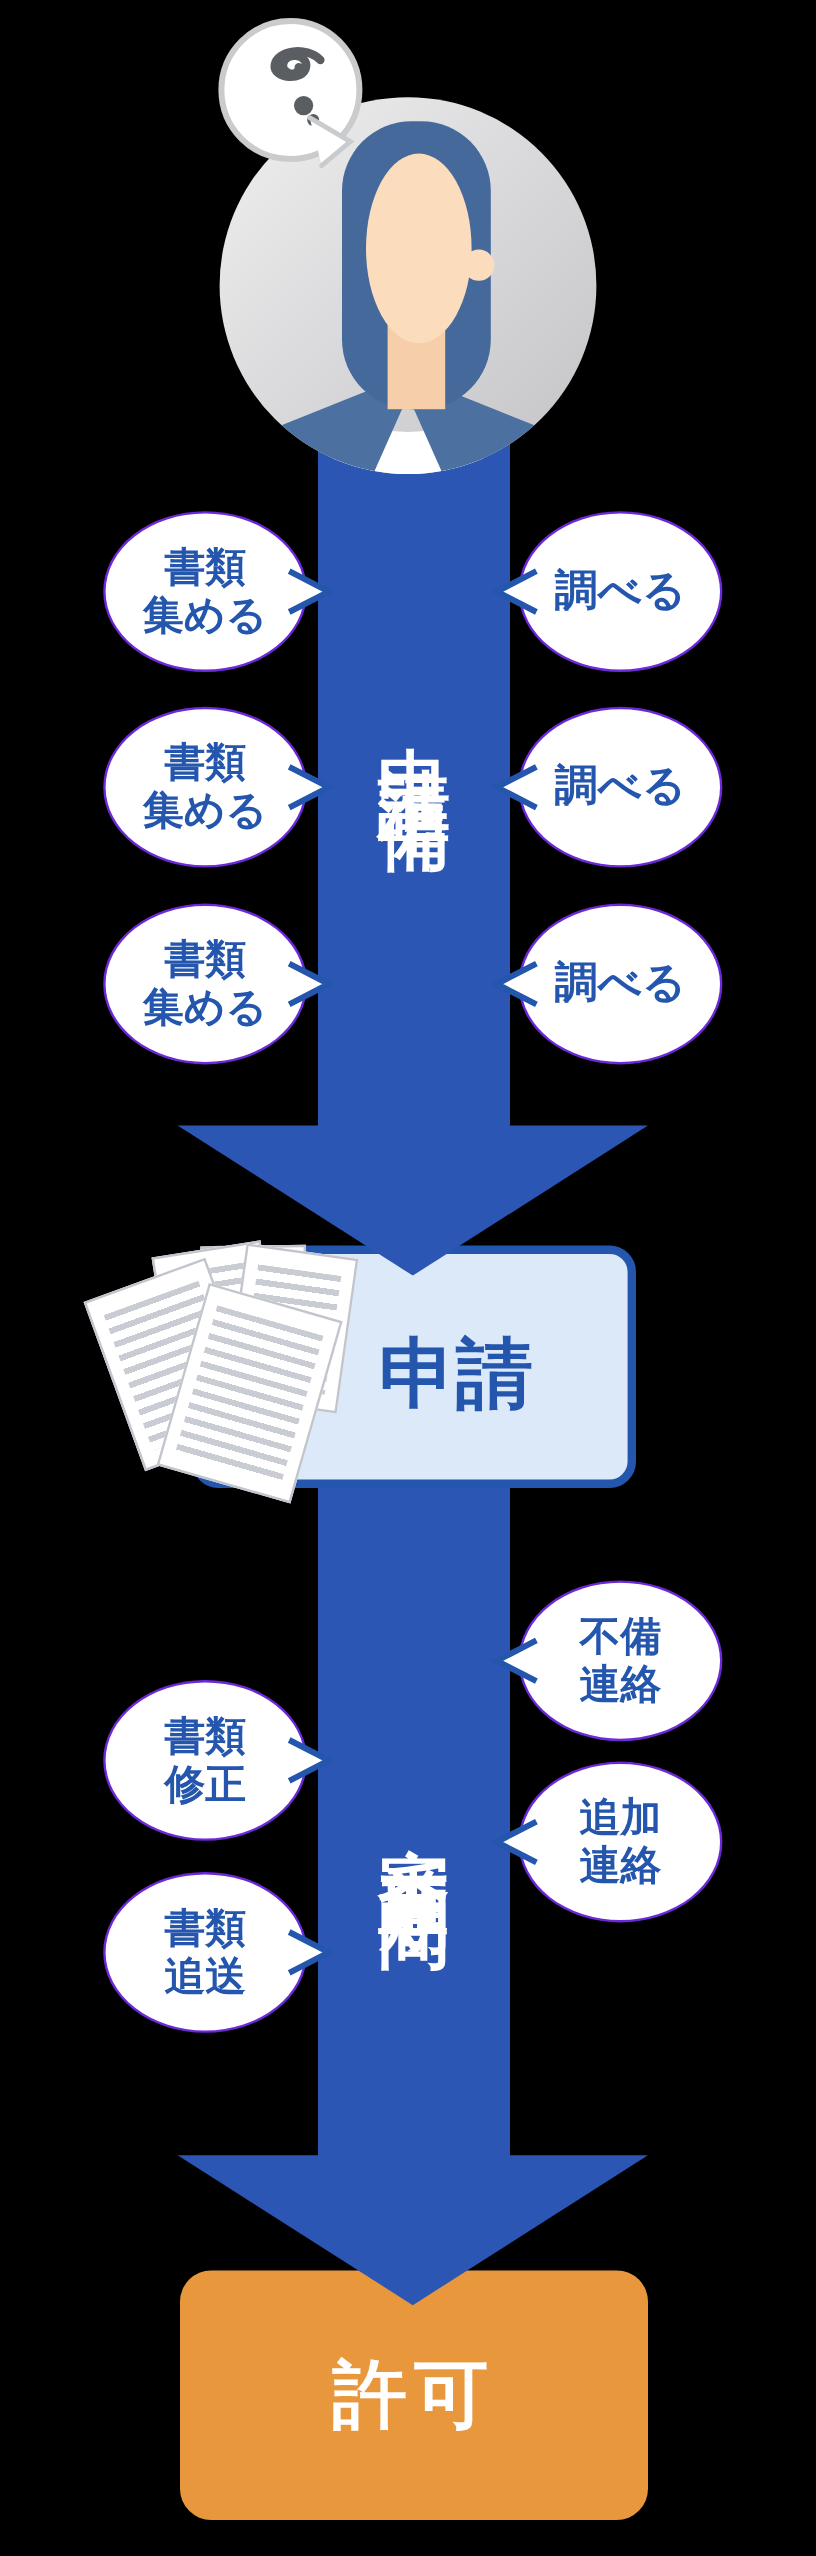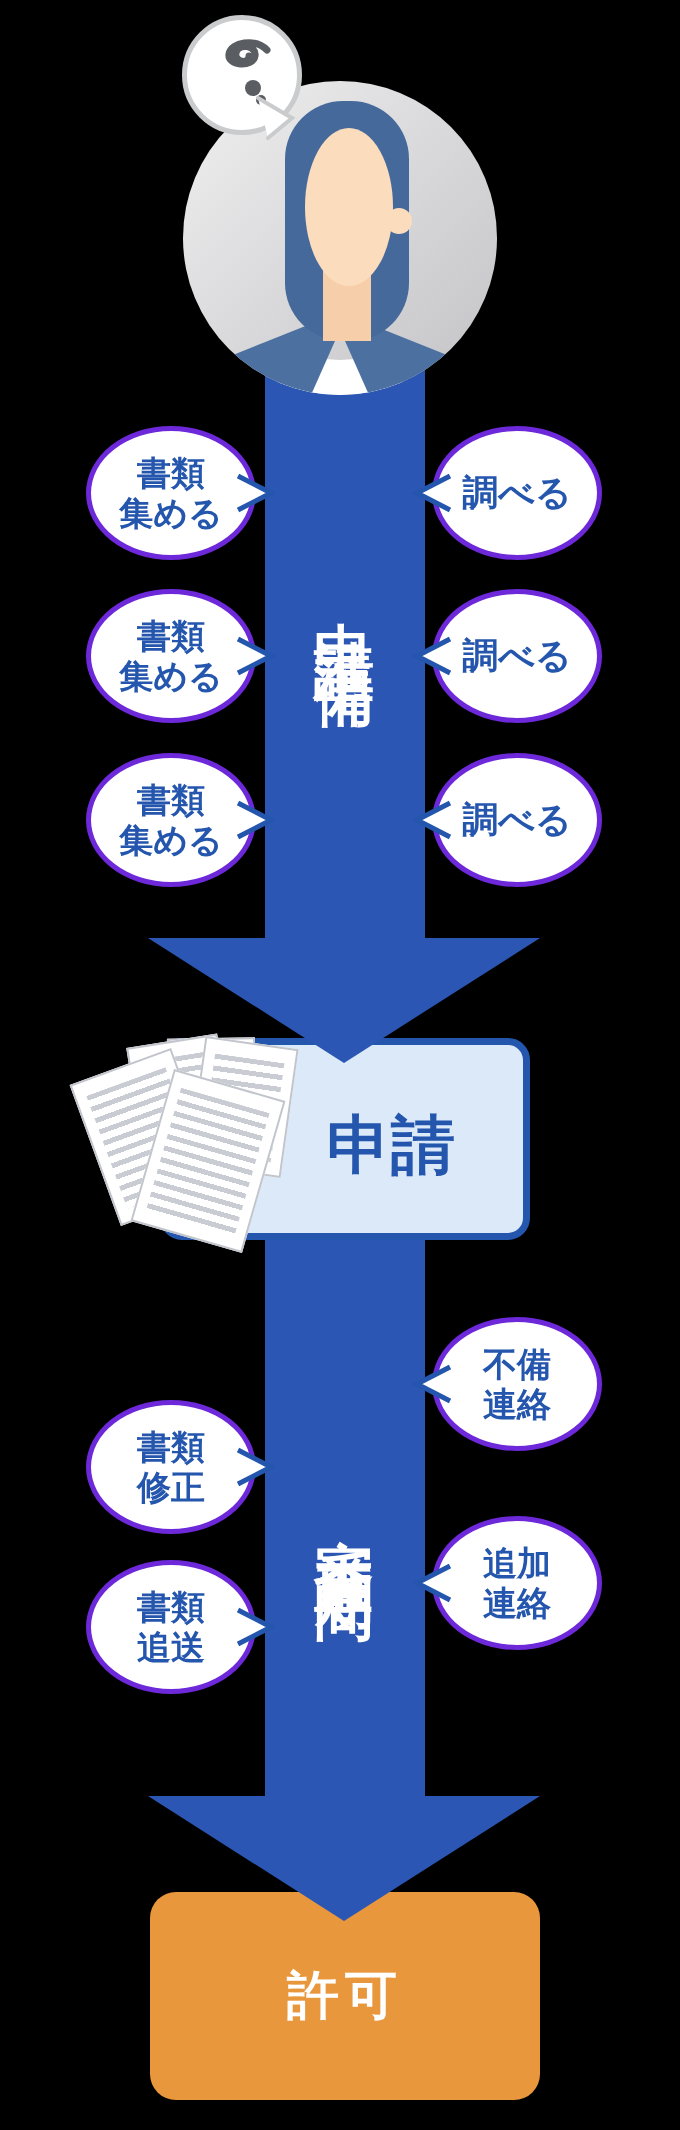--- a/index.html
+++ b/index.html
@@ -36,57 +36,57 @@
     position:absolute;left:265px;width:160px;display:flex;align-items:center;justify-content:center;
     writing-mode:vertical-rl;text-orientation:upright;
     color:#fff;font-weight:bold;font-size:60px;letter-spacing:16px;line-height:1;
     z-index:3;
   }
   .label1{top:432px;height:348px;}
   .label2{top:1372px;height:300px;}
   
   .bubble{
     position:absolute;width:170px;height:134px;box-sizing:border-box;
-    background:#fff;border:5px solid #6d28d9;border-radius:50%;
+    background:#fff;border:2px solid #6d28d9;border-radius:50%;
     display:flex;align-items:center;justify-content:center;text-align:center;
     color:#2456AE;font-weight:bold;z-index:4;
   }
   .bubble .txt{white-space:pre-line;font-size:34px;line-height:1.18;}
   .bubble.one .txt{font-size:36px;}
   .bubble.left{left:86px;}
   .bubble.right{left:432px;align-items:center;}
   .tip{position:absolute;top:50%;margin-top:-20px;}
   .tip.r{right:-24px;}
   .tip.l{left:-24px;}
   
   .app-box{
     position:absolute;left:160px;top:1038px;width:370px;height:202px;box-sizing:border-box;
     background:#DBE9F8;border:7px solid #2456AE;border-radius:22px;z-index:5;
   }
   .app-label{
-    position:absolute;left:301px;top:1102px;width:180px;text-align:center;
+    position:absolute;left:290px;top:1102px;width:180px;text-align:center;
     color:#2456AE;font-weight:bold;font-size:64px;z-index:6;
   }
   
   .doc{position:absolute;background:#fff;border:2px solid #C2C6CC;box-sizing:border-box;}
   .doc .doc-lines{
     position:absolute;left:10px;right:10px;top:14px;bottom:12px;
     background:repeating-linear-gradient(to bottom,#C9CDD3 0 5px,transparent 5px 12px);
   }
   .d1{left:92px;top:1062px;width:108px;height:150px;transform:rotate(-20deg);z-index:9;}
   .d2{left:136px;top:1040px;width:92px;height:132px;transform:rotate(-9deg);z-index:8;}
   .d3{left:168px;top:1038px;width:88px;height:126px;transform:rotate(-1deg);z-index:7;}
   .d4{left:196px;top:1042px;width:94px;height:130px;transform:rotate(8deg);z-index:8;}
   .d5{left:150px;top:1082px;width:116px;height:158px;transform:rotate(16deg);z-index:10;}
   
   .approval-box{
     position:absolute;left:150px;top:1892px;width:390px;height:208px;
     background:#E8973C;border-radius:26px;z-index:5;
     display:flex;align-items:center;justify-content:center;
-    color:#fff;font-weight:bold;font-size:52px;letter-spacing:6px;
+    color:#fff;font-weight:bold;font-size:62px;letter-spacing:6px;
   }
 </style>
 </head>
 <body>
 
 <div class="canvas">
 
   <div class="shaft shaft1"></div>
 
   <svg class="thought-tail" width="48" height="48">
@@ -200,21 +200,21 @@
       </svg>
   </div>
   <div class="bubble left" style="top:1400px">
     <div class="txt">書類
 修正</div>
     <svg class="tip r" width="40" height="40">
         <path d="M3,3 L36,20 L3,37 Z" fill="#fff"></path>
         <path d="M3,3 L36,20 L3,37" fill="none" stroke="#2456AE" stroke-width="5"></path>
       </svg>
   </div>
-  <div class="bubble right" style="top:1516px">
+  <div class="bubble right" style="top:1468px">
     <div class="txt">追加
 連絡</div>
     <svg class="tip l" width="40" height="40">
         <path d="M37,3 L4,20 L37,37 Z" fill="#fff"></path>
         <path d="M37,3 L4,20 L37,37" fill="none" stroke="#2456AE" stroke-width="5"></path>
       </svg>
   </div>
   <div class="bubble left" style="top:1560px">
     <div class="txt">書類
 追送</div>

